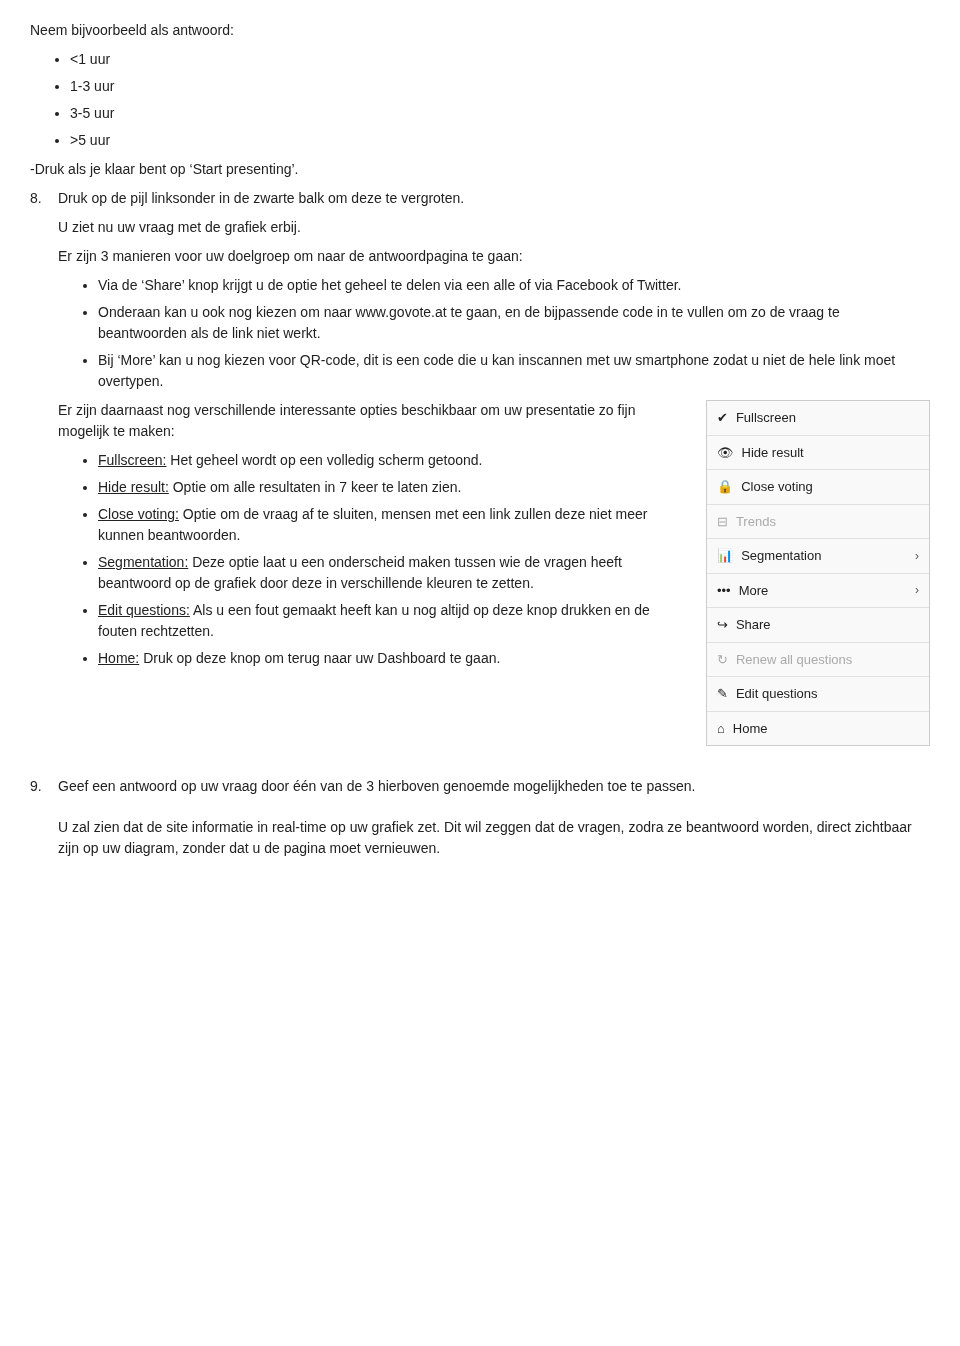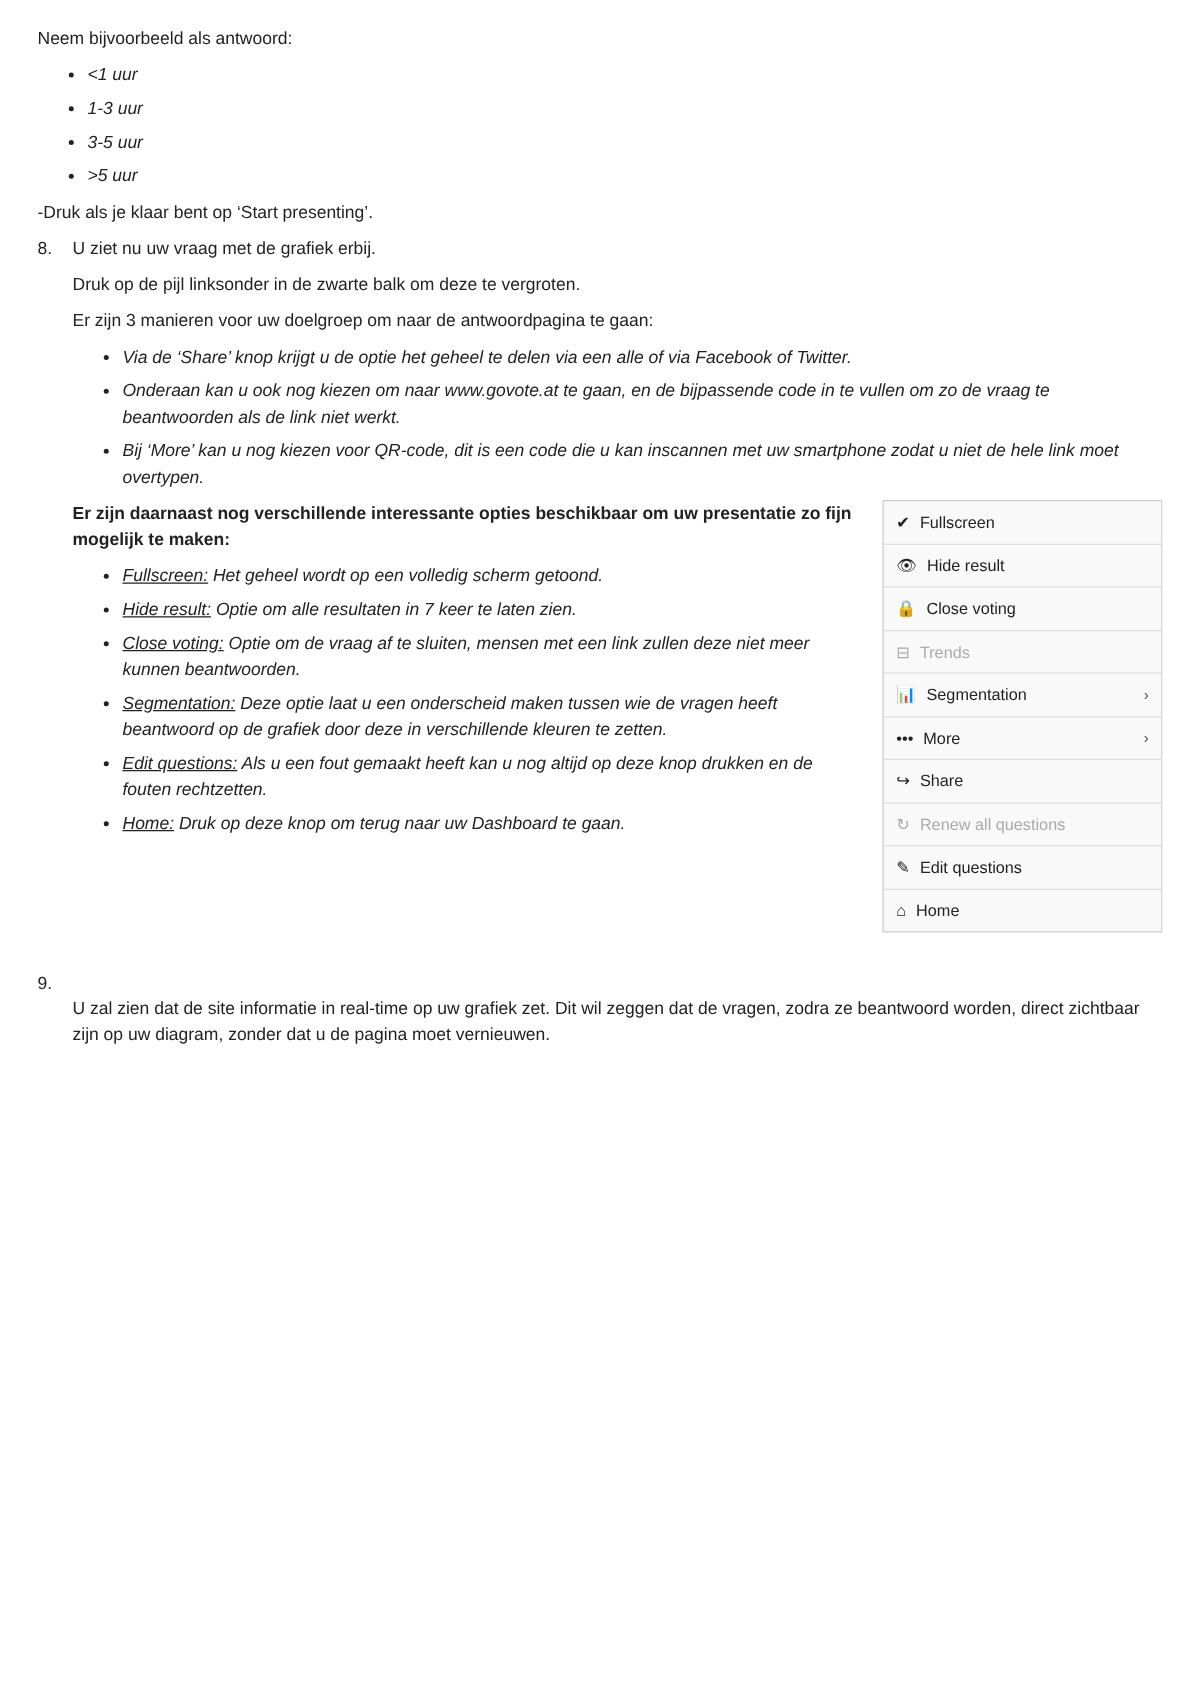--- a/index.html
+++ b/index.html
@@ -12,21 +12,20 @@
       padding: 20px 30px;
     }
     .content-wrapper {
       max-width: 960px;
       margin: 0 auto;
     }
     p { margin-bottom: 8px; }
     ul {
       margin: 8px 0 8px 40px;
       padding: 0;
-      font-style: italic;
     }
     ul li {
       margin-bottom: 6px;
       list-style-type: disc;
     }
     .numbered-item {
       display: flex;
       margin-bottom: 10px;
     }
     .numbered-item .num {
@@ -84,22 +83,22 @@
       <li>1-3 uur</li>
       <li>3-5 uur</li>
       <li>&gt;5 uur</li>
     </ul>
     <p>-Druk als je klaar bent op ‘Start presenting’.</p>
   </div>
 
   <div class="numbered-item">
     <span class="num">8.</span>
     <div style="flex:1;">
+      <p>Druk op de pijl linksonder in de zwarte balk om deze te vergroten.</p>
       <p>U ziet nu uw vraag met de grafiek erbij.</p>
-      <p>Druk op de pijl linksonder in de zwarte balk om deze te vergroten.</p>
       <p style="margin-top:2px;">Er zijn 3 manieren voor uw doelgroep om naar de antwoordpagina te gaan:</p>
       <ul>
         <li>Via de ‘Share’ knop krijgt u de optie het geheel te delen via een alle of via Facebook of Twitter.</li>
         <li>Onderaan kan u ook nog kiezen om naar www.govote.at te gaan, en de bijpassende code in te vullen om zo de vraag te beantwoorden als de link niet werkt.</li>
         <li>Bij ‘More’ kan u nog kiezen voor QR-code, dit is een code die u kan inscannen met uw smartphone zodat u niet de hele link moet overtypen.</li>
       </ul>
 
       <div class="float-section">
 
         <div class="menu-screenshot">
@@ -171,21 +170,21 @@
 
           <div class="menu-item">
             <div class="icon-label">
               <span>⌂</span>
               <span>Home</span>
             </div>
           </div>
         </div>
 
         <div>
-          <p style="margin-bottom:8px;font-weight:bold;">Er zijn daarnaast nog verschillende interessante opties beschikbaar om uw presentatie zo fijn mogelijk te maken:</p>
+          <p style="margin-bottom:8px;">Er zijn daarnaast nog verschillende interessante opties beschikbaar om uw presentatie zo fijn mogelijk te maken:</p>
           <ul>
             <li>
               <span class="underline">Fullscreen:</span>
               <span> Het geheel wordt op een volledig scherm getoond.</span>
             </li>
             <li>
               <span class="underline">Hide result:</span>
               <span> Optie om alle resultaten in 7 keer te laten zien.</span>
             </li>
             <li>
@@ -206,18 +205,19 @@
             </li>
           </ul>
         </div>
       </div>
     </div>
   </div>
 
   <div class="numbered-item">
     <span class="num">9.</span>
     <div style="flex:1;">
+      <p>Geef een antwoord op uw vraag door één van de 3 hierboven genoemde mogelijkheden toe te passen.</p>
       <p style="margin-top:20px;">U zal zien dat de site informatie in real-time op uw grafiek zet. Dit wil zeggen dat de vragen, zodra ze beantwoord worden, direct zichtbaar zijn op uw diagram, zonder dat u de pagina moet vernieuwen.</p>
     </div>
   </div>
 
 
 </div>
 
 </body></html>

